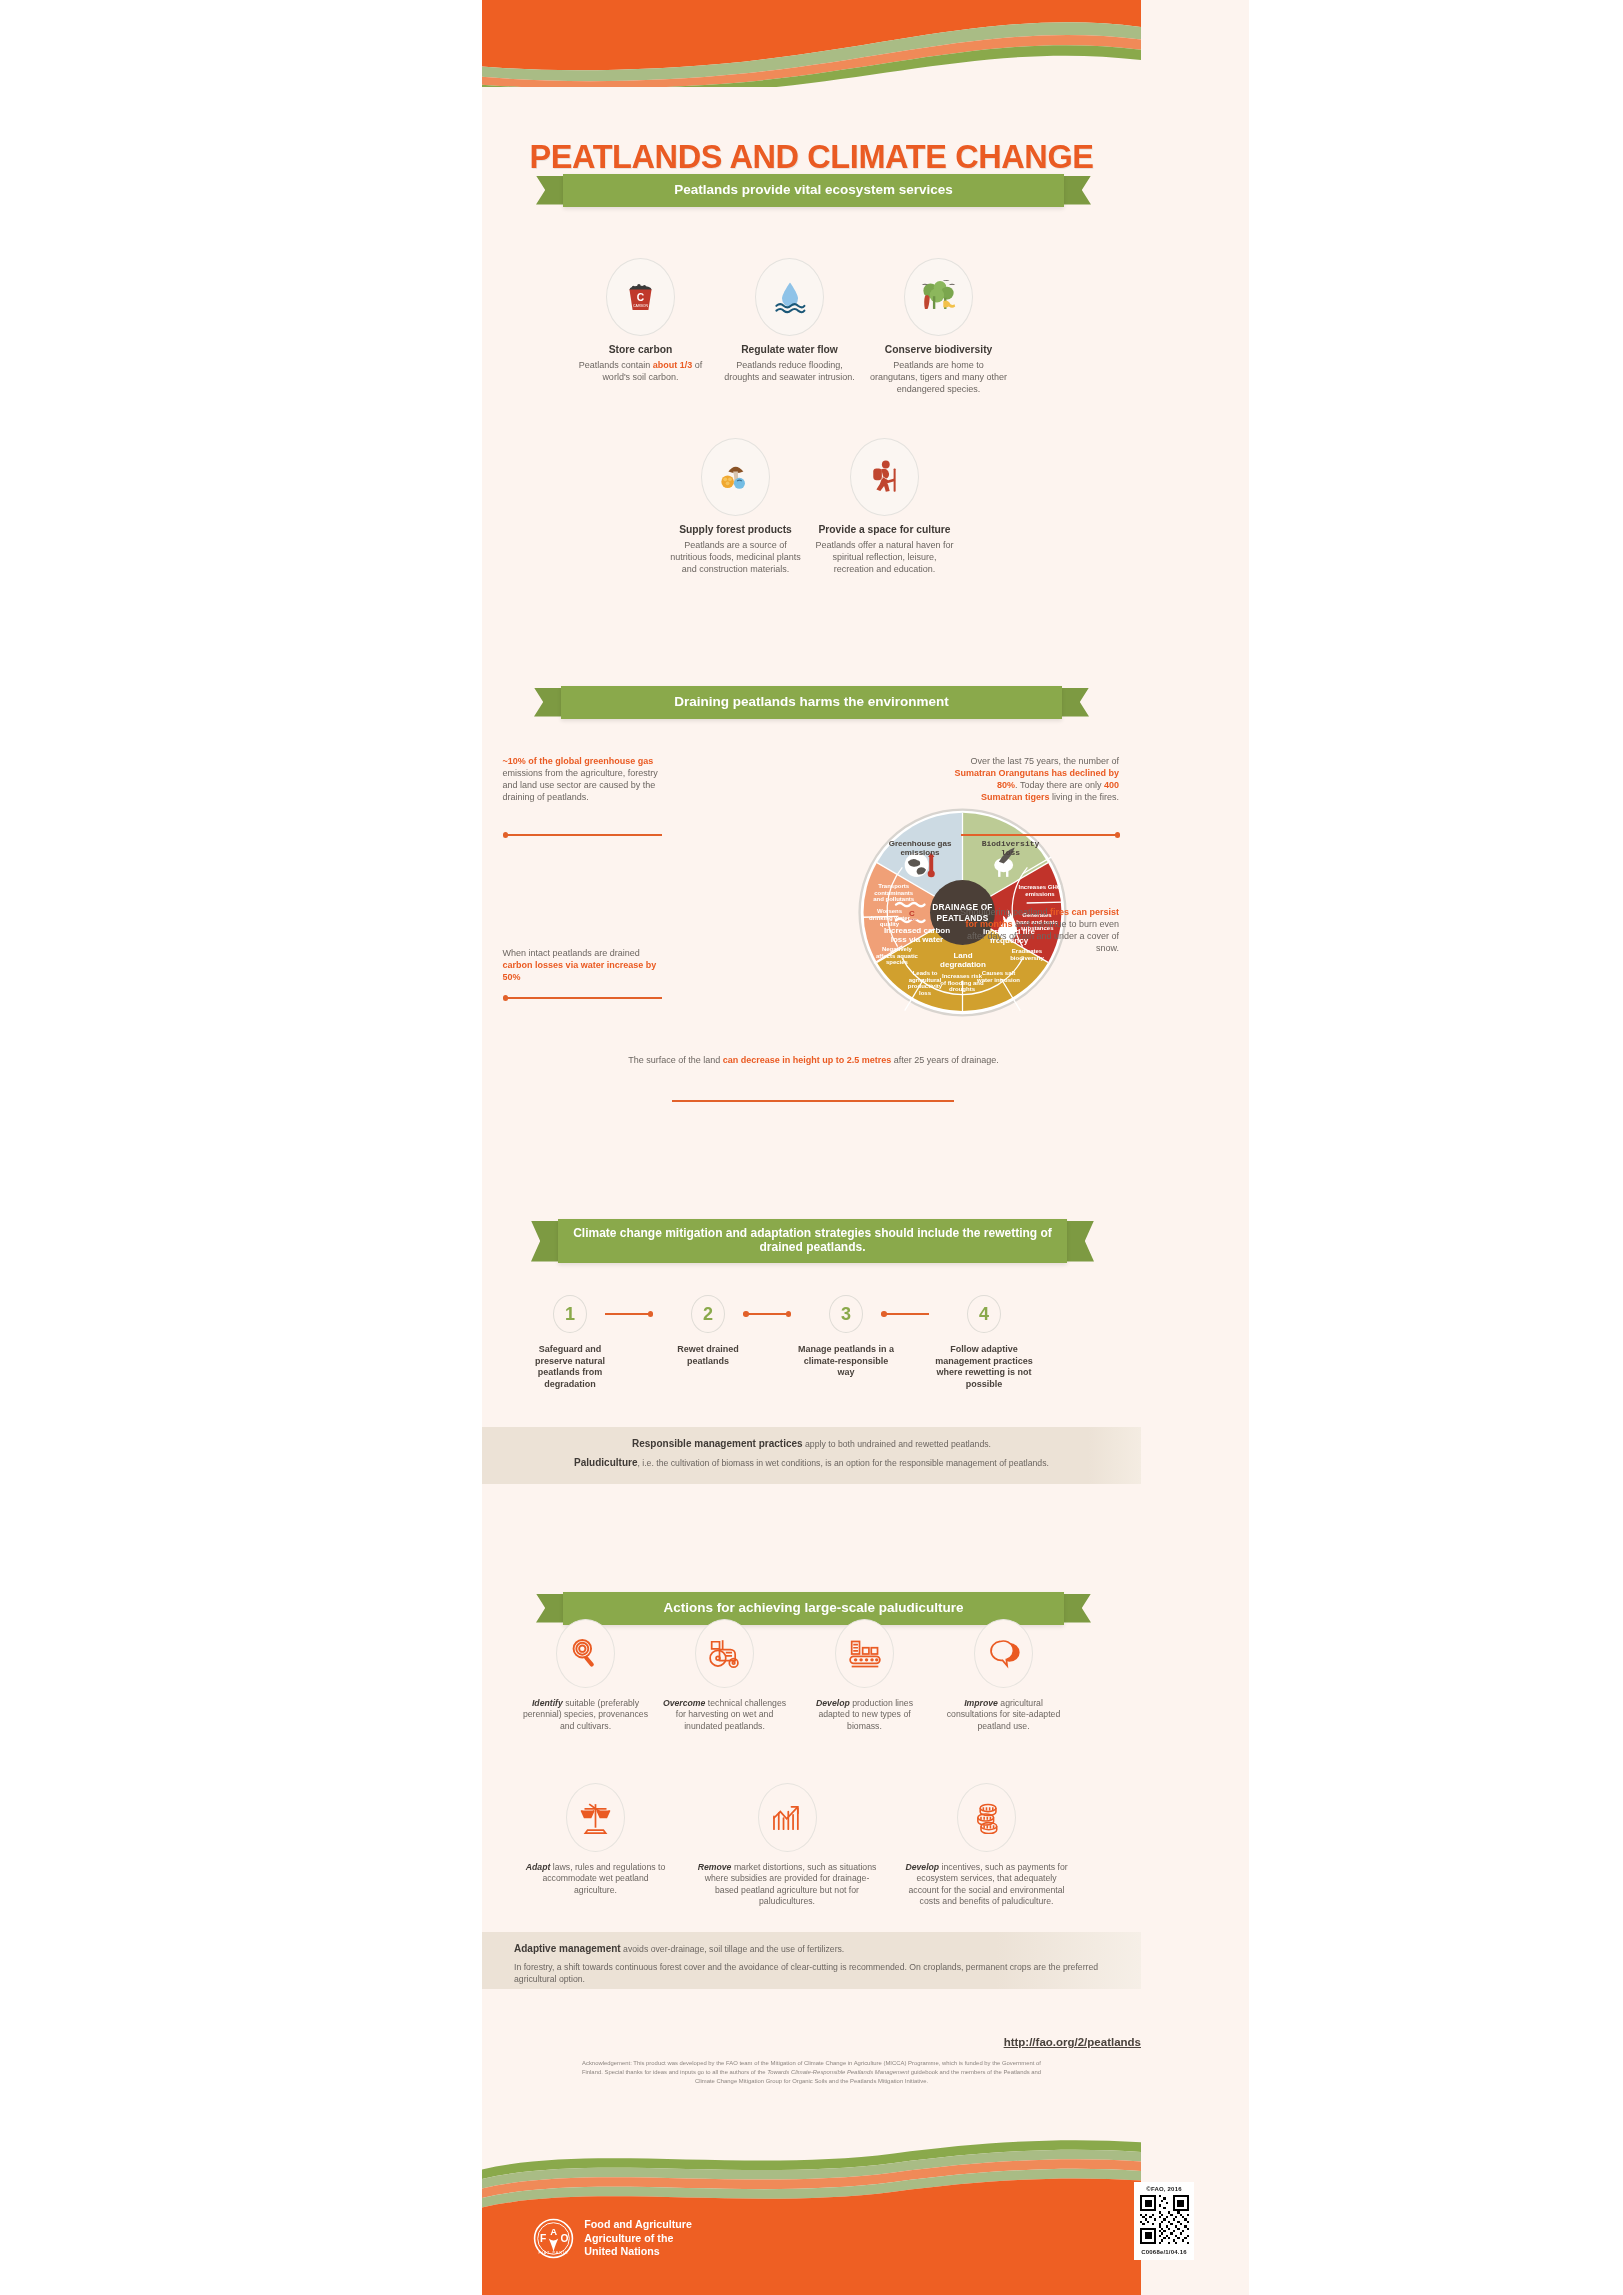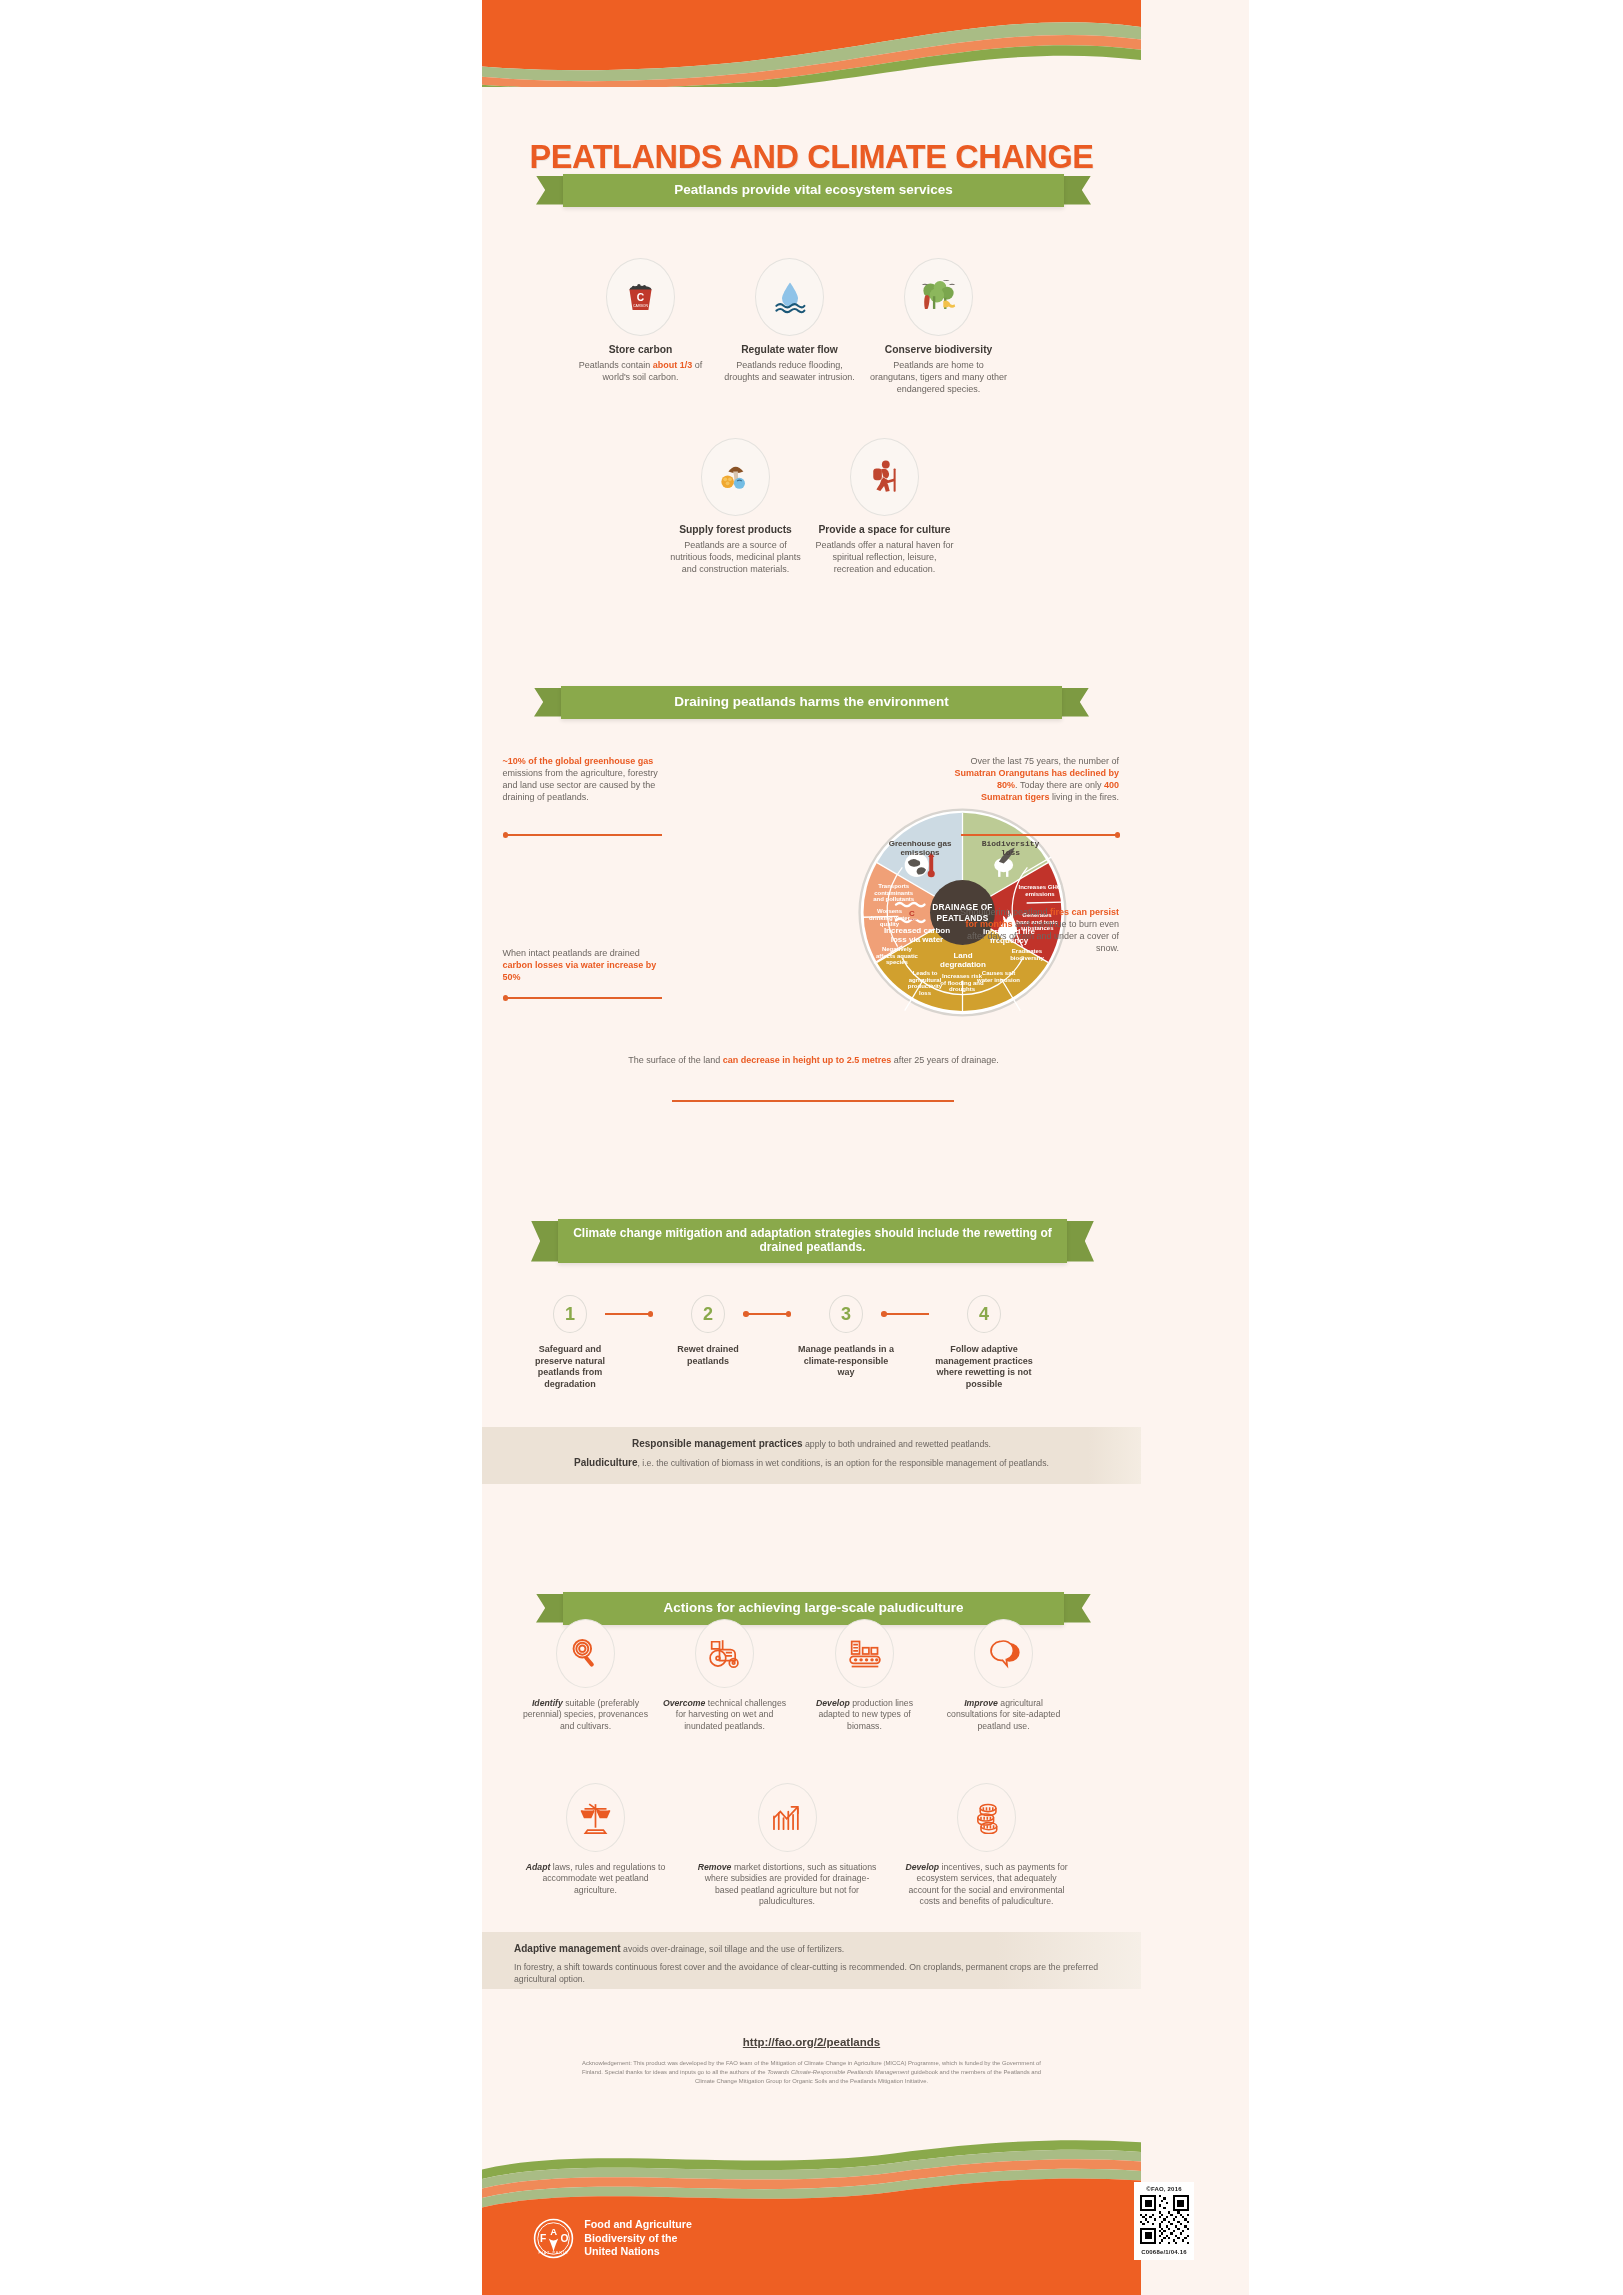--- a/index.html
+++ b/index.html
@@ -65,21 +65,21 @@
   .note b{color:#3f3a36;font-size:10px;}
 
   
   .acard{position:absolute;text-align:center;}
   .abub{width:57px;height:67px;border-radius:50%;background:#fdf4ef;border:1.6px solid #e6e3de;
         margin:0 auto 9.5px;display:flex;align-items:center;justify-content:center;}
   .acard p{margin:0;font-size:8.7px;color:#6c6661;line-height:1.34;}
   .acard p b{color:#3f3a36;font-weight:bold;font-style:italic;}
 
   
-  .url{position:absolute;left:0;width:659px;text-align:center;font-size:11.5px;font-weight:bold;
+  .url{position:absolute;left:0;width:659px;text-align:right;font-size:11.5px;font-weight:bold;
        color:#4a433d;text-decoration:underline;}
   .ack{position:absolute;left:95px;width:469px;text-align:center;font-size:5.9px;color:#8d8681;line-height:1.5;}
   .ack i{font-style:italic;}
 
   
   .fao{position:absolute;left:51px;bottom:36px;display:flex;align-items:center;gap:10.3px;}
   .fao .txt{color:#fff;font-size:10.7px;font-weight:bold;line-height:1.28;}
   .qr{position:absolute;right:55px;bottom:35px;background:#fff;padding:4.8px 5.5px;text-align:center;}
   .qr .c{font-size:6px;color:#1a1a1a;font-weight:bold;letter-spacing:0.2px;}
   .qrimg{width:49px;height:49px;margin:2.4px auto;}
@@ -524,21 +524,21 @@
       <circle cx="26" cy="26" r="24" fill="none" stroke="#fff" stroke-width="2"></circle>
       <circle cx="26" cy="26" r="20" fill="none" stroke="#fff" stroke-width="1.2"></circle>
       <text x="9" y="30" font-size="13" font-weight="bold" fill="#fff" font-family="Liberation Sans">F</text>
       <text x="22" y="22" font-size="12" font-weight="bold" fill="#fff" font-family="Liberation Sans">A</text>
       <text x="35" y="30" font-size="13" font-weight="bold" fill="#fff" font-family="Liberation Sans">O</text>
       <path d="M20,26 q6,14 6,18 q0,-4 6,-18 q-6,5 -12,0 Z" fill="#fff"></path>
       <text x="26" y="46" font-size="4.6" fill="#fff" text-anchor="middle" font-family="Liberation Sans" letter-spacing="1.4">FIAT PANIS</text>
     </svg>
     <div class="txt">
       <div>Food and Agriculture</div>
-      <div>Biodiversity of the</div>
+      <div>Agriculture of the</div>
       <div>United Nations</div>
     </div>
   </div>
 
   <div class="qr">
     <div class="c">©FAO, 2016</div>
     <svg class="qrimg" viewBox="0 0 21 21" shape-rendering="crispEdges">
       <rect width="21" height="21" fill="#fff"></rect>
       <g fill="#000">
         <rect x="0" y="0" width="7" height="1"></rect>

